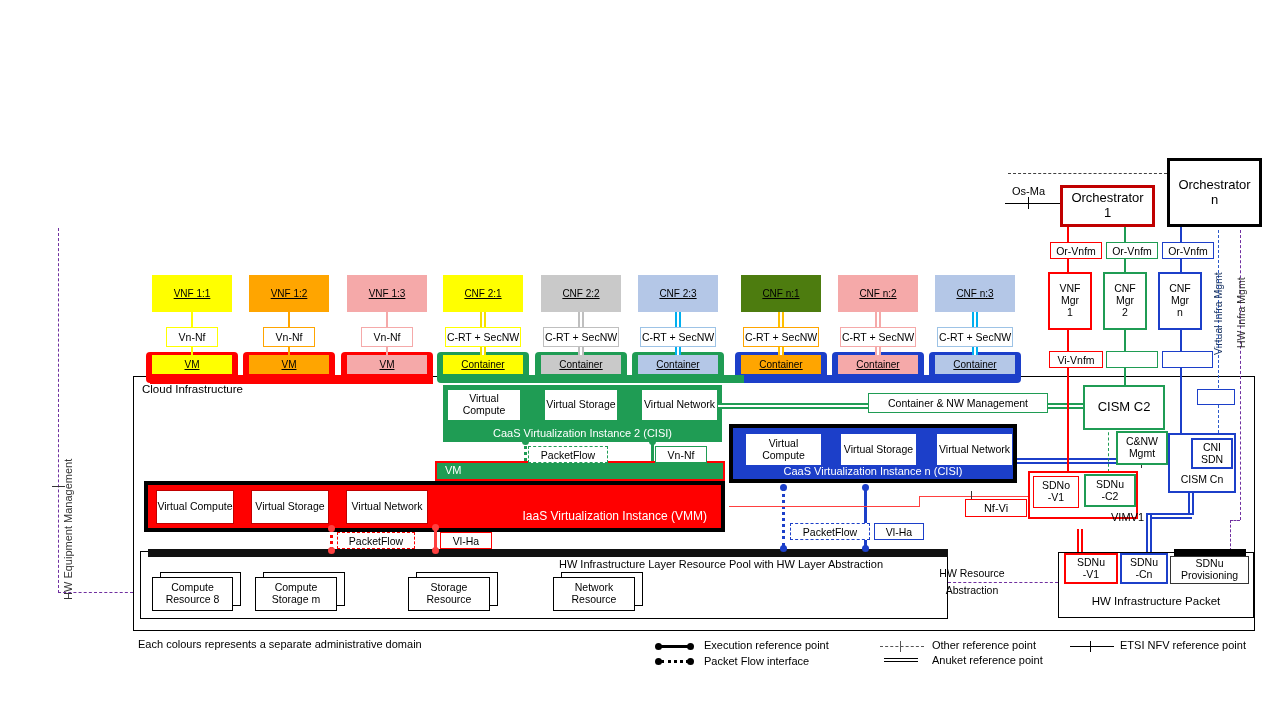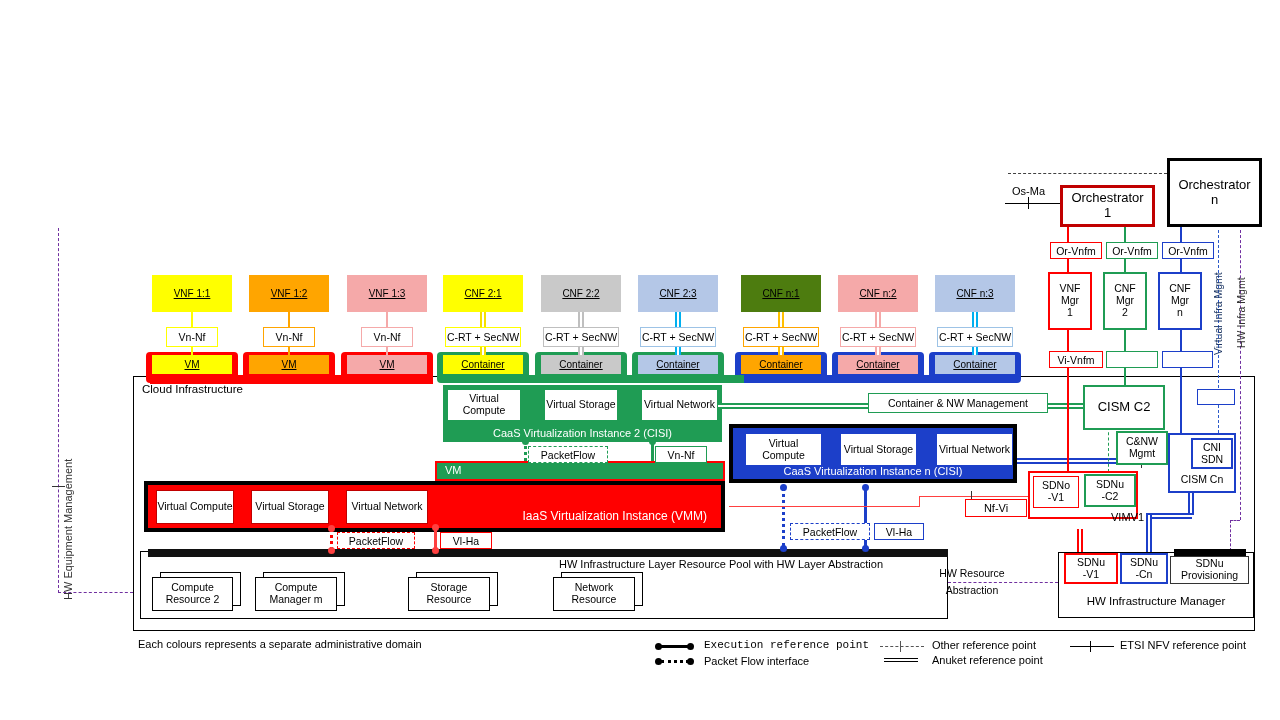--- a/index.html
+++ b/index.html
@@ -345,26 +345,26 @@
     <div class="bx col" style="left:54px;top:1px;width:52px;height:33px;border:2px solid #1F9C54;flex-direction:column;font-size:10.5px;">
       <div>SDNu</div>
       <div>-C2</div>
     </div>
     <div class="txt" style="left:8px;top:38px;width:100%;text-align:right;">VIMV1</div>
   </div>
 
   <div class="bx" style="left:160px;top:572px;width:81px;height:34px;border:1.5px solid #000;"></div>
   <div class="bx col" style="left:152px;top:577px;width:81px;height:34px;border:1.5px solid #000;flex-direction:column;font-size:10.5px;">
     <div>Compute</div>
-    <div>Resource 2</div>
+    <div>Resource 8</div>
   </div>
   <div class="bx" style="left:263px;top:572px;width:82px;height:34px;border:1.5px solid #000;"></div>
   <div class="bx col" style="left:255px;top:577px;width:82px;height:34px;border:1.5px solid #000;flex-direction:column;font-size:10.5px;">
     <div>Compute</div>
-    <div>Manager m</div>
+    <div>Storage m</div>
   </div>
   <div class="bx" style="left:416px;top:572px;width:82px;height:34px;border:1.5px solid #000;"></div>
   <div class="bx col" style="left:408px;top:577px;width:82px;height:34px;border:1.5px solid #000;flex-direction:column;font-size:10.5px;">
     <div>Storage</div>
     <div>Resource</div>
   </div>
   <div class="bx" style="left:561px;top:572px;width:82px;height:34px;border:1.5px solid #000;"></div>
   <div class="bx col" style="left:553px;top:577px;width:82px;height:34px;border:1.5px solid #000;flex-direction:column;font-size:10.5px;">
     <div>Network</div>
     <div>Resource</div>
@@ -376,30 +376,30 @@
       <div>-V1</div>
     </div>
     <div class="bx col" style="left:61px;top:0px;width:48px;height:31px;border:2px solid #1C3FC9;flex-direction:column;font-size:10.5px;">
       <div>SDNu</div>
       <div>-Cn</div>
     </div>
     <div class="bx col" style="left:111px;top:3px;width:79px;height:28px;border:1px solid #333;flex-direction:column;font-size:10.5px;">
       <div>SDNu</div>
       <div>Provisioning</div>
     </div>
-    <div class="txt" style="left:0;top:42px;width:100%;text-align:center;font-size:11.5px;">HW Infrastructure Manager</div>
+    <div class="txt" style="left:0;top:42px;width:100%;text-align:center;font-size:11.5px;">HW Infrastructure Packet</div>
   </div>
   <div class="a" style="left:1174px;top:549px;width:72px;height:7px;background:#000;"></div>
 
   <div class="txt" style="left:138px;top:638px;">Each colours represents a separate administrative domain</div>
 
   <div class="dot" style="left:655px;top:643px;background:#000;"></div>
   <div class="dot" style="left:687px;top:643px;background:#000;"></div>
   <div class="a" style="left:659px;top:645px;width:32px;height:3px;background:#000;"></div>
-  <div class="txt" style="left:704px;top:639px;font-family:Liberation Mono, monospace;">Execution reference point</div>
+  <div class="txt" style="left:704px;top:639px;">Execution reference point</div>
 
   <div class="dot" style="left:655px;top:658px;background:#000;"></div>
   <div class="dot" style="left:687px;top:658px;background:#000;"></div>
   <div class="hl" style="left:661px;top:660px;width:28px;border-top:3px dotted #000;"></div>
   <div class="txt" style="left:704px;top:655px;">Packet Flow interface</div>
 
   <div class="hl" style="left:880px;top:646px;width:44px;border-top:1.5px dashed #555;"></div>
   <div class="vl" style="left:900px;top:641px;height:11px;border-color:#555;"></div>
   <div class="txt" style="left:932px;top:639px;">Other reference point</div>
 

